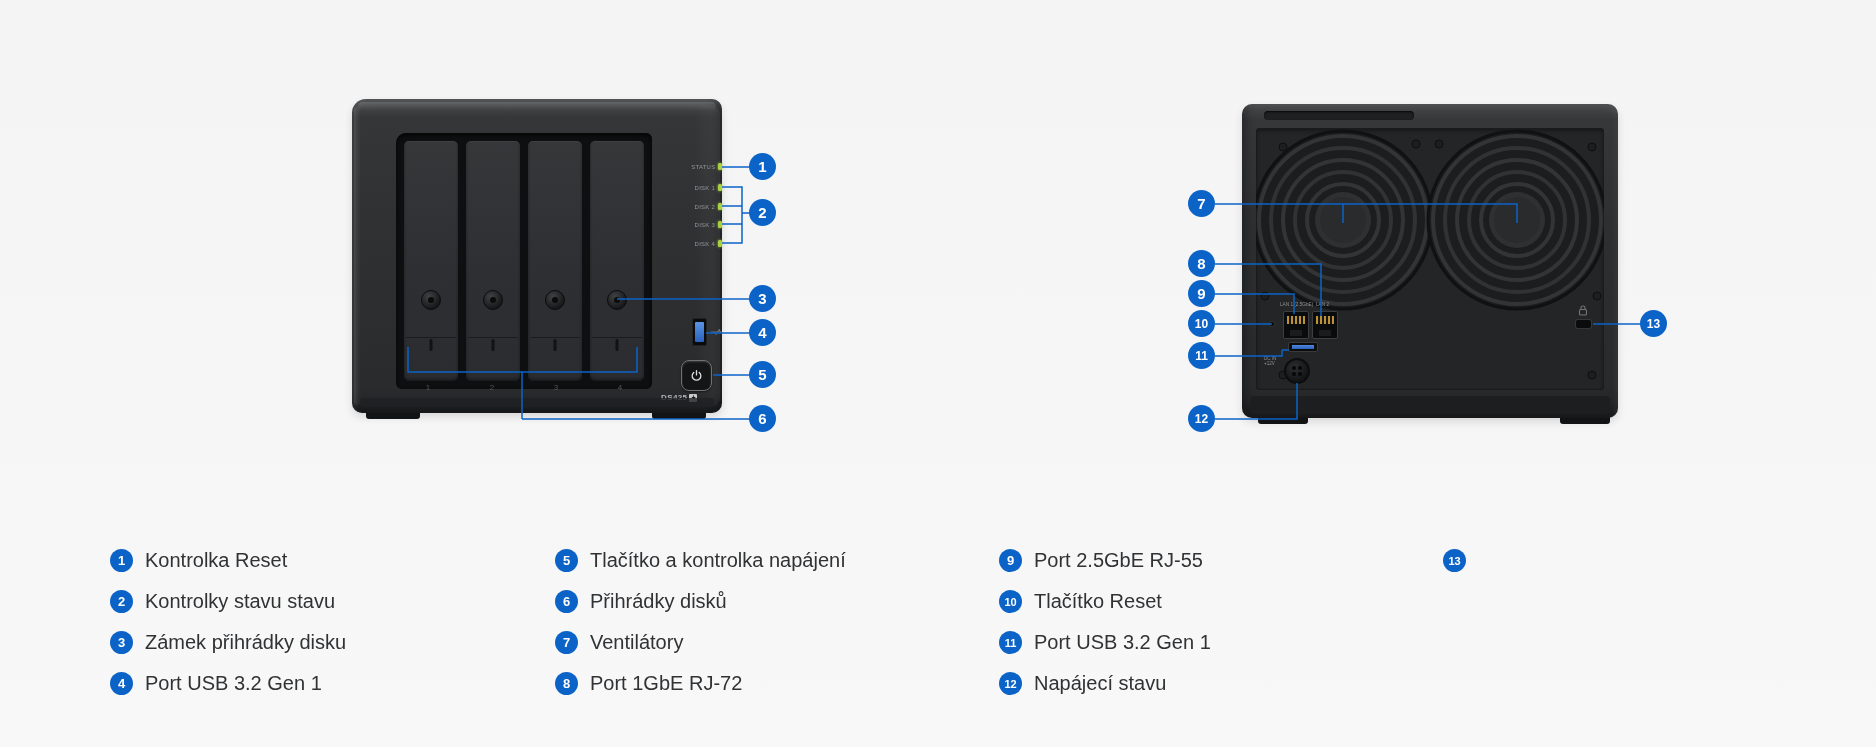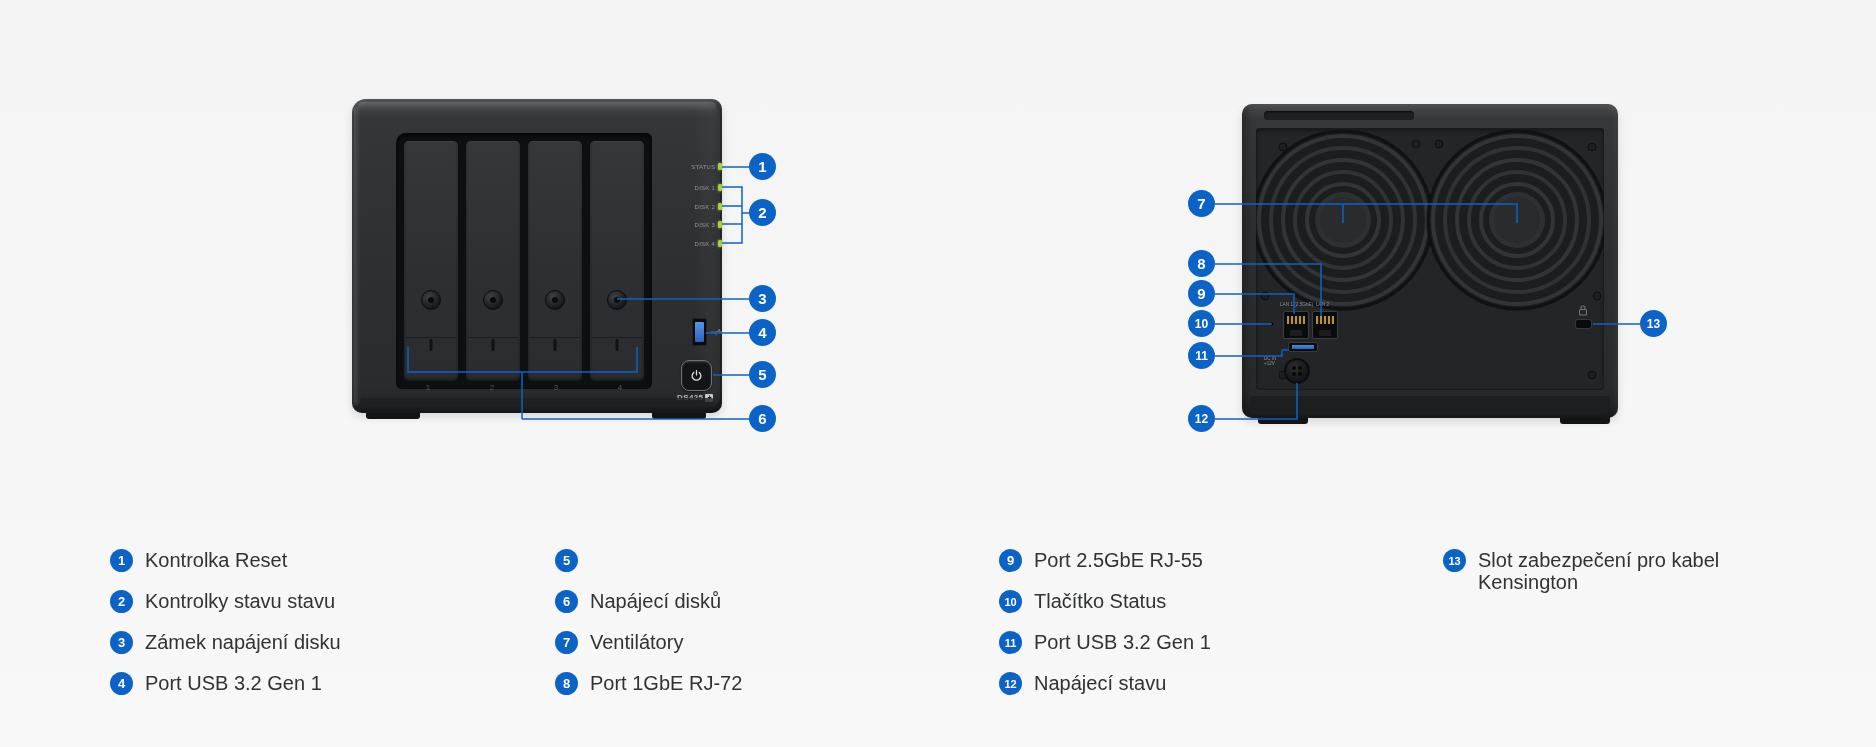--- a/index.html
+++ b/index.html
@@ -40,21 +40,21 @@
   .led-label{font-size:7px;color:#95979a;letter-spacing:.3px;transform:scale(.85);transform-origin:right center;white-space:nowrap;}
   .led-dot{width:4px;height:7px;border-radius:1.5px;background:#a9d040;box-shadow:0 0 3px rgba(169,208,64,.9);flex:0 0 auto;}
   .front-usb{position:absolute;left:340px;top:219px;width:15px;height:28px;border-radius:2px;background:#0a0b0c;border:1px solid #202224;box-sizing:border-box;}
   .front-usb::after{content:"";position:absolute;left:2px;right:2px;top:3px;bottom:3px;border-radius:1px;
     background:linear-gradient(180deg,#5b93e4,#2a62bd);}
   .usb-glyph{position:absolute;left:358px;top:227px;width:12px;height:12px;opacity:.75;}
   .power-btn{position:absolute;left:329px;top:261px;width:31px;height:31px;border-radius:8px;
     background:#141516;border:1px solid #6f7173;box-sizing:border-box;
     box-shadow:inset 0 1px 2px rgba(255,255,255,.18),0 1px 2px rgba(0,0,0,.5);
     display:flex;align-items:center;justify-content:center;}
-  .model{position:absolute;left:325px;top:294px;display:flex;align-items:center;gap:2px;}
+  .model{position:absolute;left:309px;top:294px;display:flex;align-items:center;gap:2px;}
   .model-name{font-size:8px;font-weight:bold;letter-spacing:.4px;color:#b6b7b9;}
   .model-plus{width:8px;height:8px;border-radius:1px;background:#c9cacb;color:#151617;font-size:7px;font-weight:bold;
     line-height:8px;text-align:center;}
   .bay-numbers{position:absolute;left:44px;top:284px;width:256px;display:flex;}
   .bay-num{flex:1;text-align:center;font-size:8px;color:#54565a;}
   .front-base{position:absolute;left:8px;right:8px;top:299px;height:9px;border-radius:3px;background:#1f2123;opacity:.8;}
   .foot{position:absolute;height:8px;background:#141516;border-radius:0 0 3px 3px;z-index:0;}
   
   .nas-back{
     position:absolute;left:1242px;top:104px;width:376px;height:314px;border-radius:10px;
@@ -295,65 +295,65 @@
     <div class="legend-item">
       <span class="legend-badge">1</span>
       <span class="legend-label">Kontrolka Reset</span>
     </div>
     <div class="legend-item">
       <span class="legend-badge">2</span>
       <span class="legend-label">Kontrolky stavu stavu</span>
     </div>
     <div class="legend-item">
       <span class="legend-badge">3</span>
-      <span class="legend-label">Zámek napájení disku</span>
+      <span class="legend-label">Zámek přihrádky disku</span>
     </div>
     <div class="legend-item">
       <span class="legend-badge">4</span>
       <span class="legend-label">Port USB 3.2 Gen 1</span>
     </div>
   </div>
 
   <div class="legend-col" style="left:555px;">
     <div class="legend-item">
       <span class="legend-badge">5</span>
+      <span class="legend-label">Tlačítko a kontrolka napájení</span>
     </div>
     <div class="legend-item">
       <span class="legend-badge">6</span>
-      <span class="legend-label">Napájecí disků</span>
+      <span class="legend-label">Přihrádky disků</span>
     </div>
     <div class="legend-item">
       <span class="legend-badge">7</span>
       <span class="legend-label">Ventilátory</span>
     </div>
     <div class="legend-item">
       <span class="legend-badge">8</span>
       <span class="legend-label">Port 1GbE RJ-72</span>
     </div>
   </div>
 
   <div class="legend-col" style="left:999px;">
     <div class="legend-item">
       <span class="legend-badge">9</span>
       <span class="legend-label">Port 2.5GbE RJ-55</span>
     </div>
     <div class="legend-item">
       <span class="legend-badge sm">10</span>
-      <span class="legend-label">Tlačítko Status</span>
+      <span class="legend-label">Tlačítko Reset</span>
     </div>
     <div class="legend-item">
       <span class="legend-badge sm">11</span>
       <span class="legend-label">Port USB 3.2 Gen 1</span>
     </div>
     <div class="legend-item">
       <span class="legend-badge sm">12</span>
       <span class="legend-label">Napájecí stavu</span>
     </div>
   </div>
 
   <div class="legend-col" style="left:1443px;">
     <div class="legend-item">
       <span class="legend-badge sm">13</span>
-      <span class="legend-label wrap">Slot zabezpečení pro kabel Kensington</span>
     </div>
   </div>
 
 </div>
 
 </body></html>

